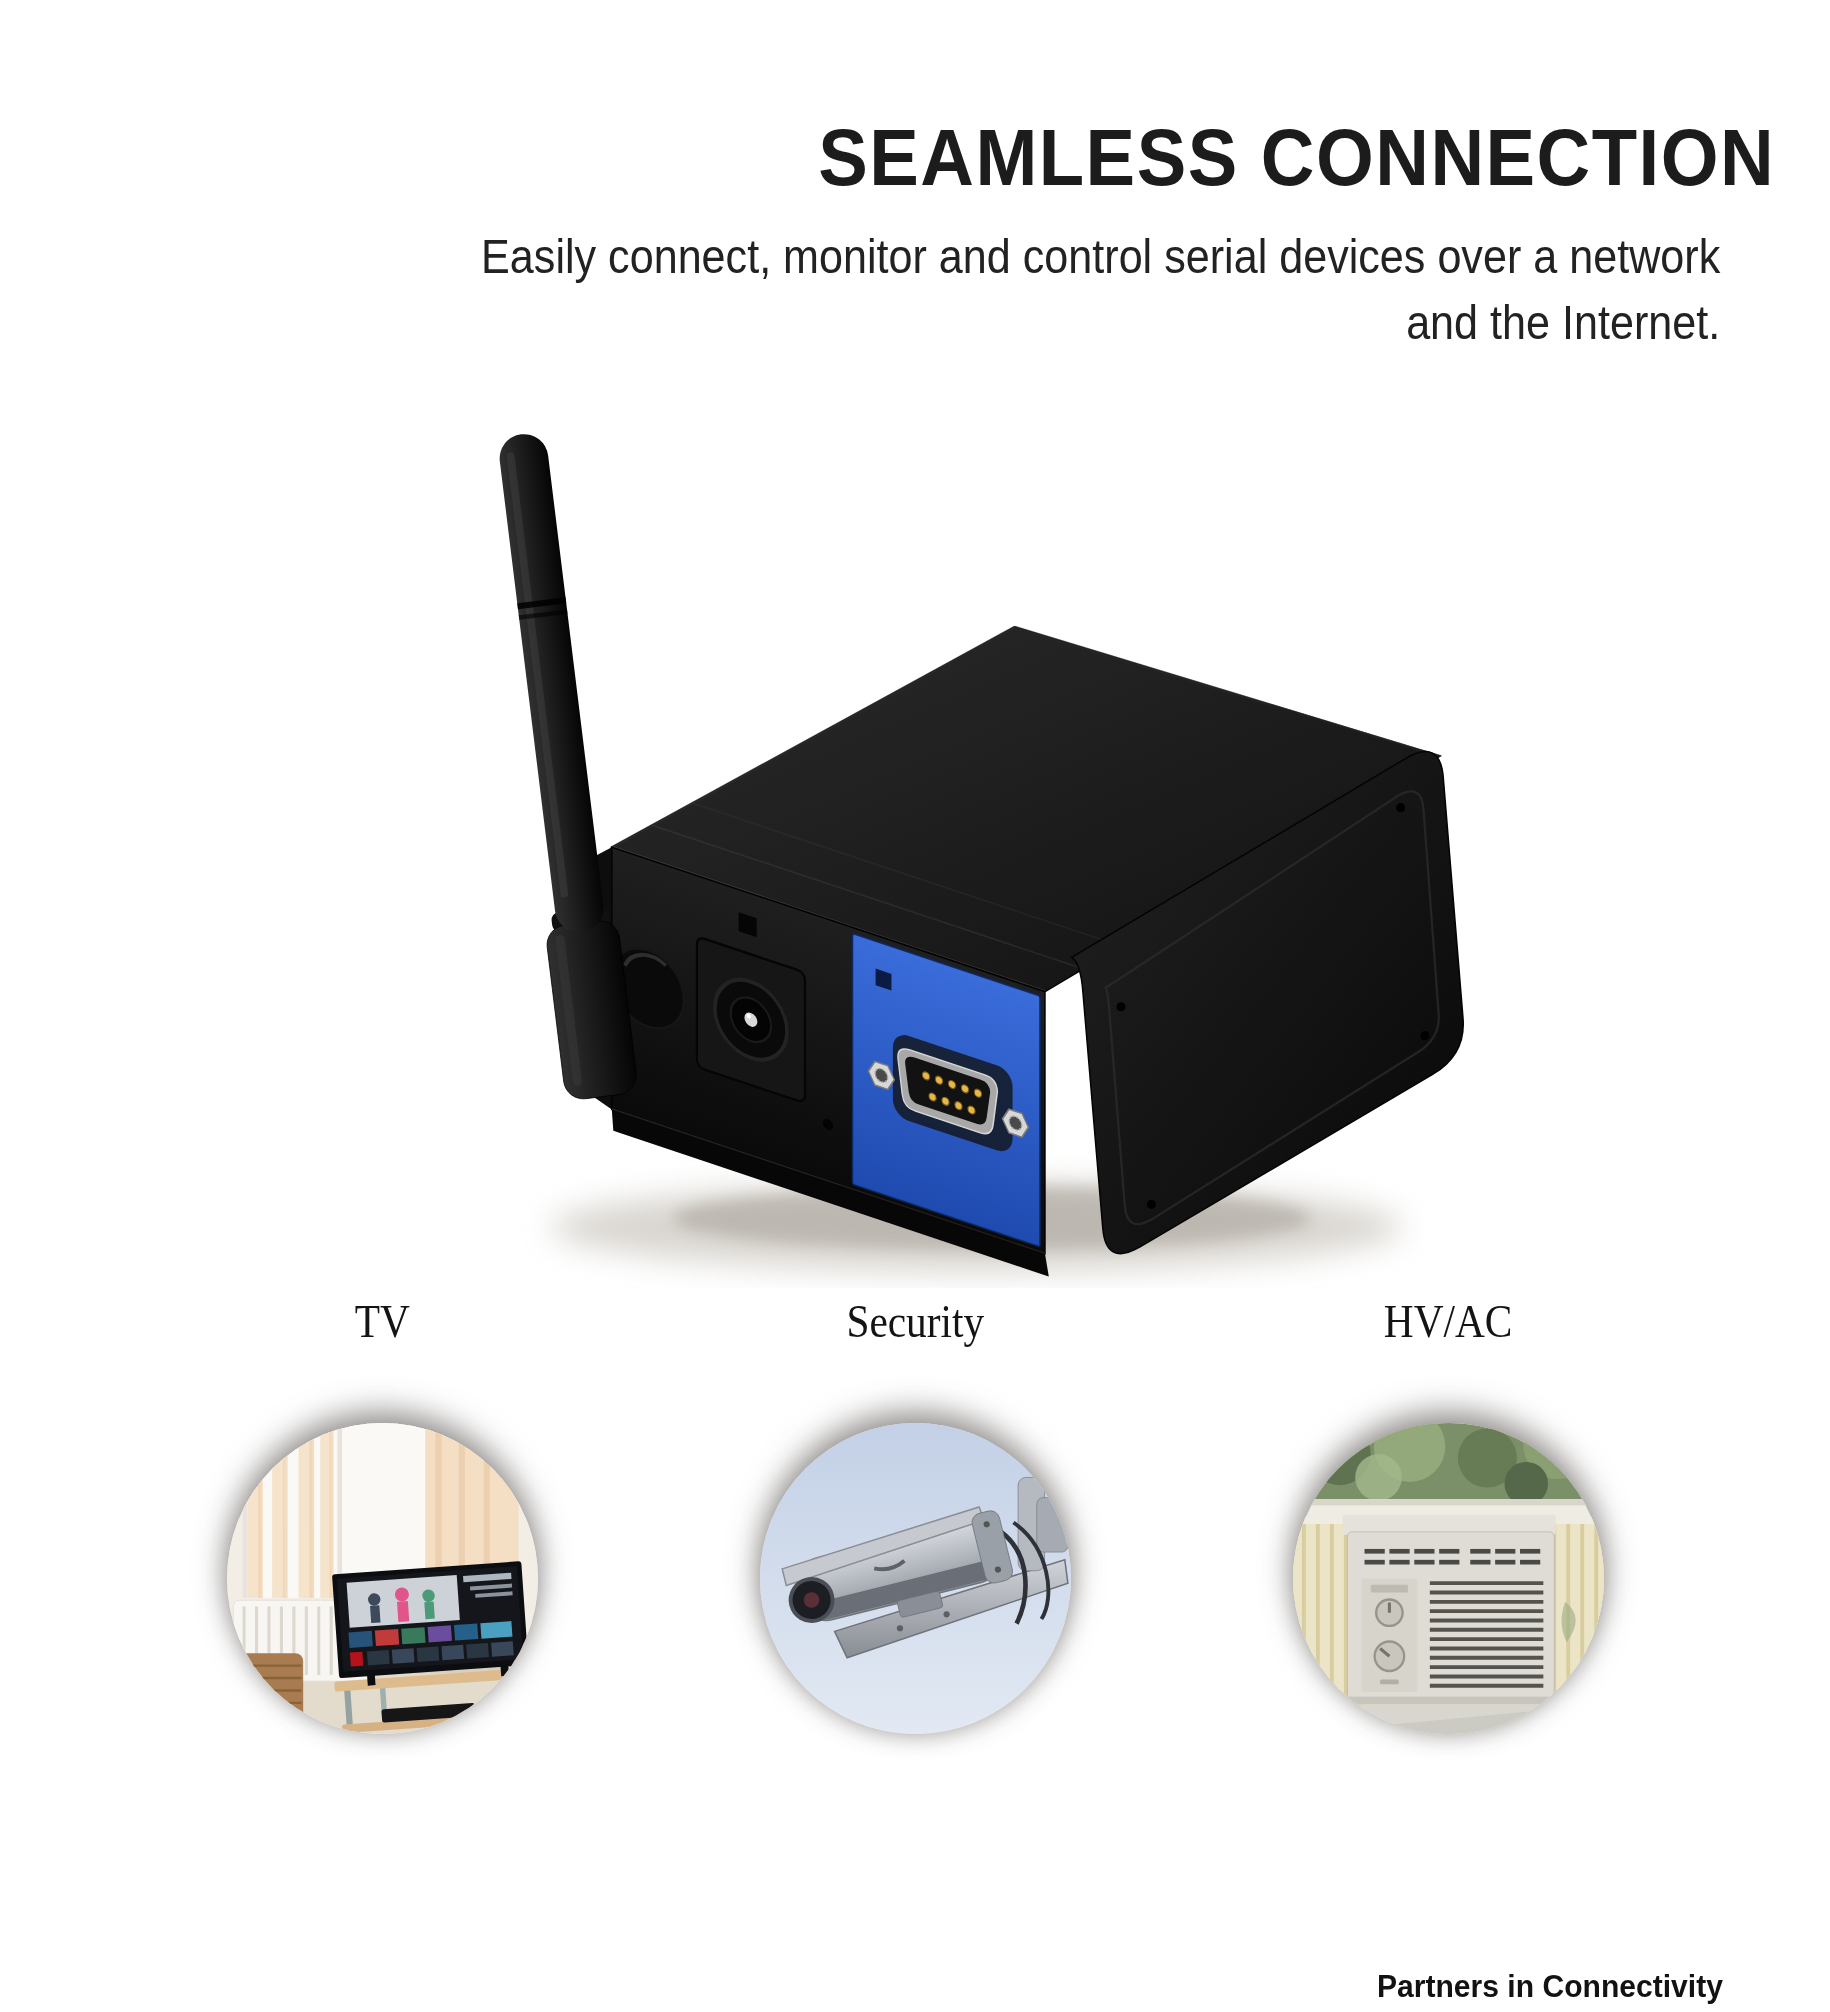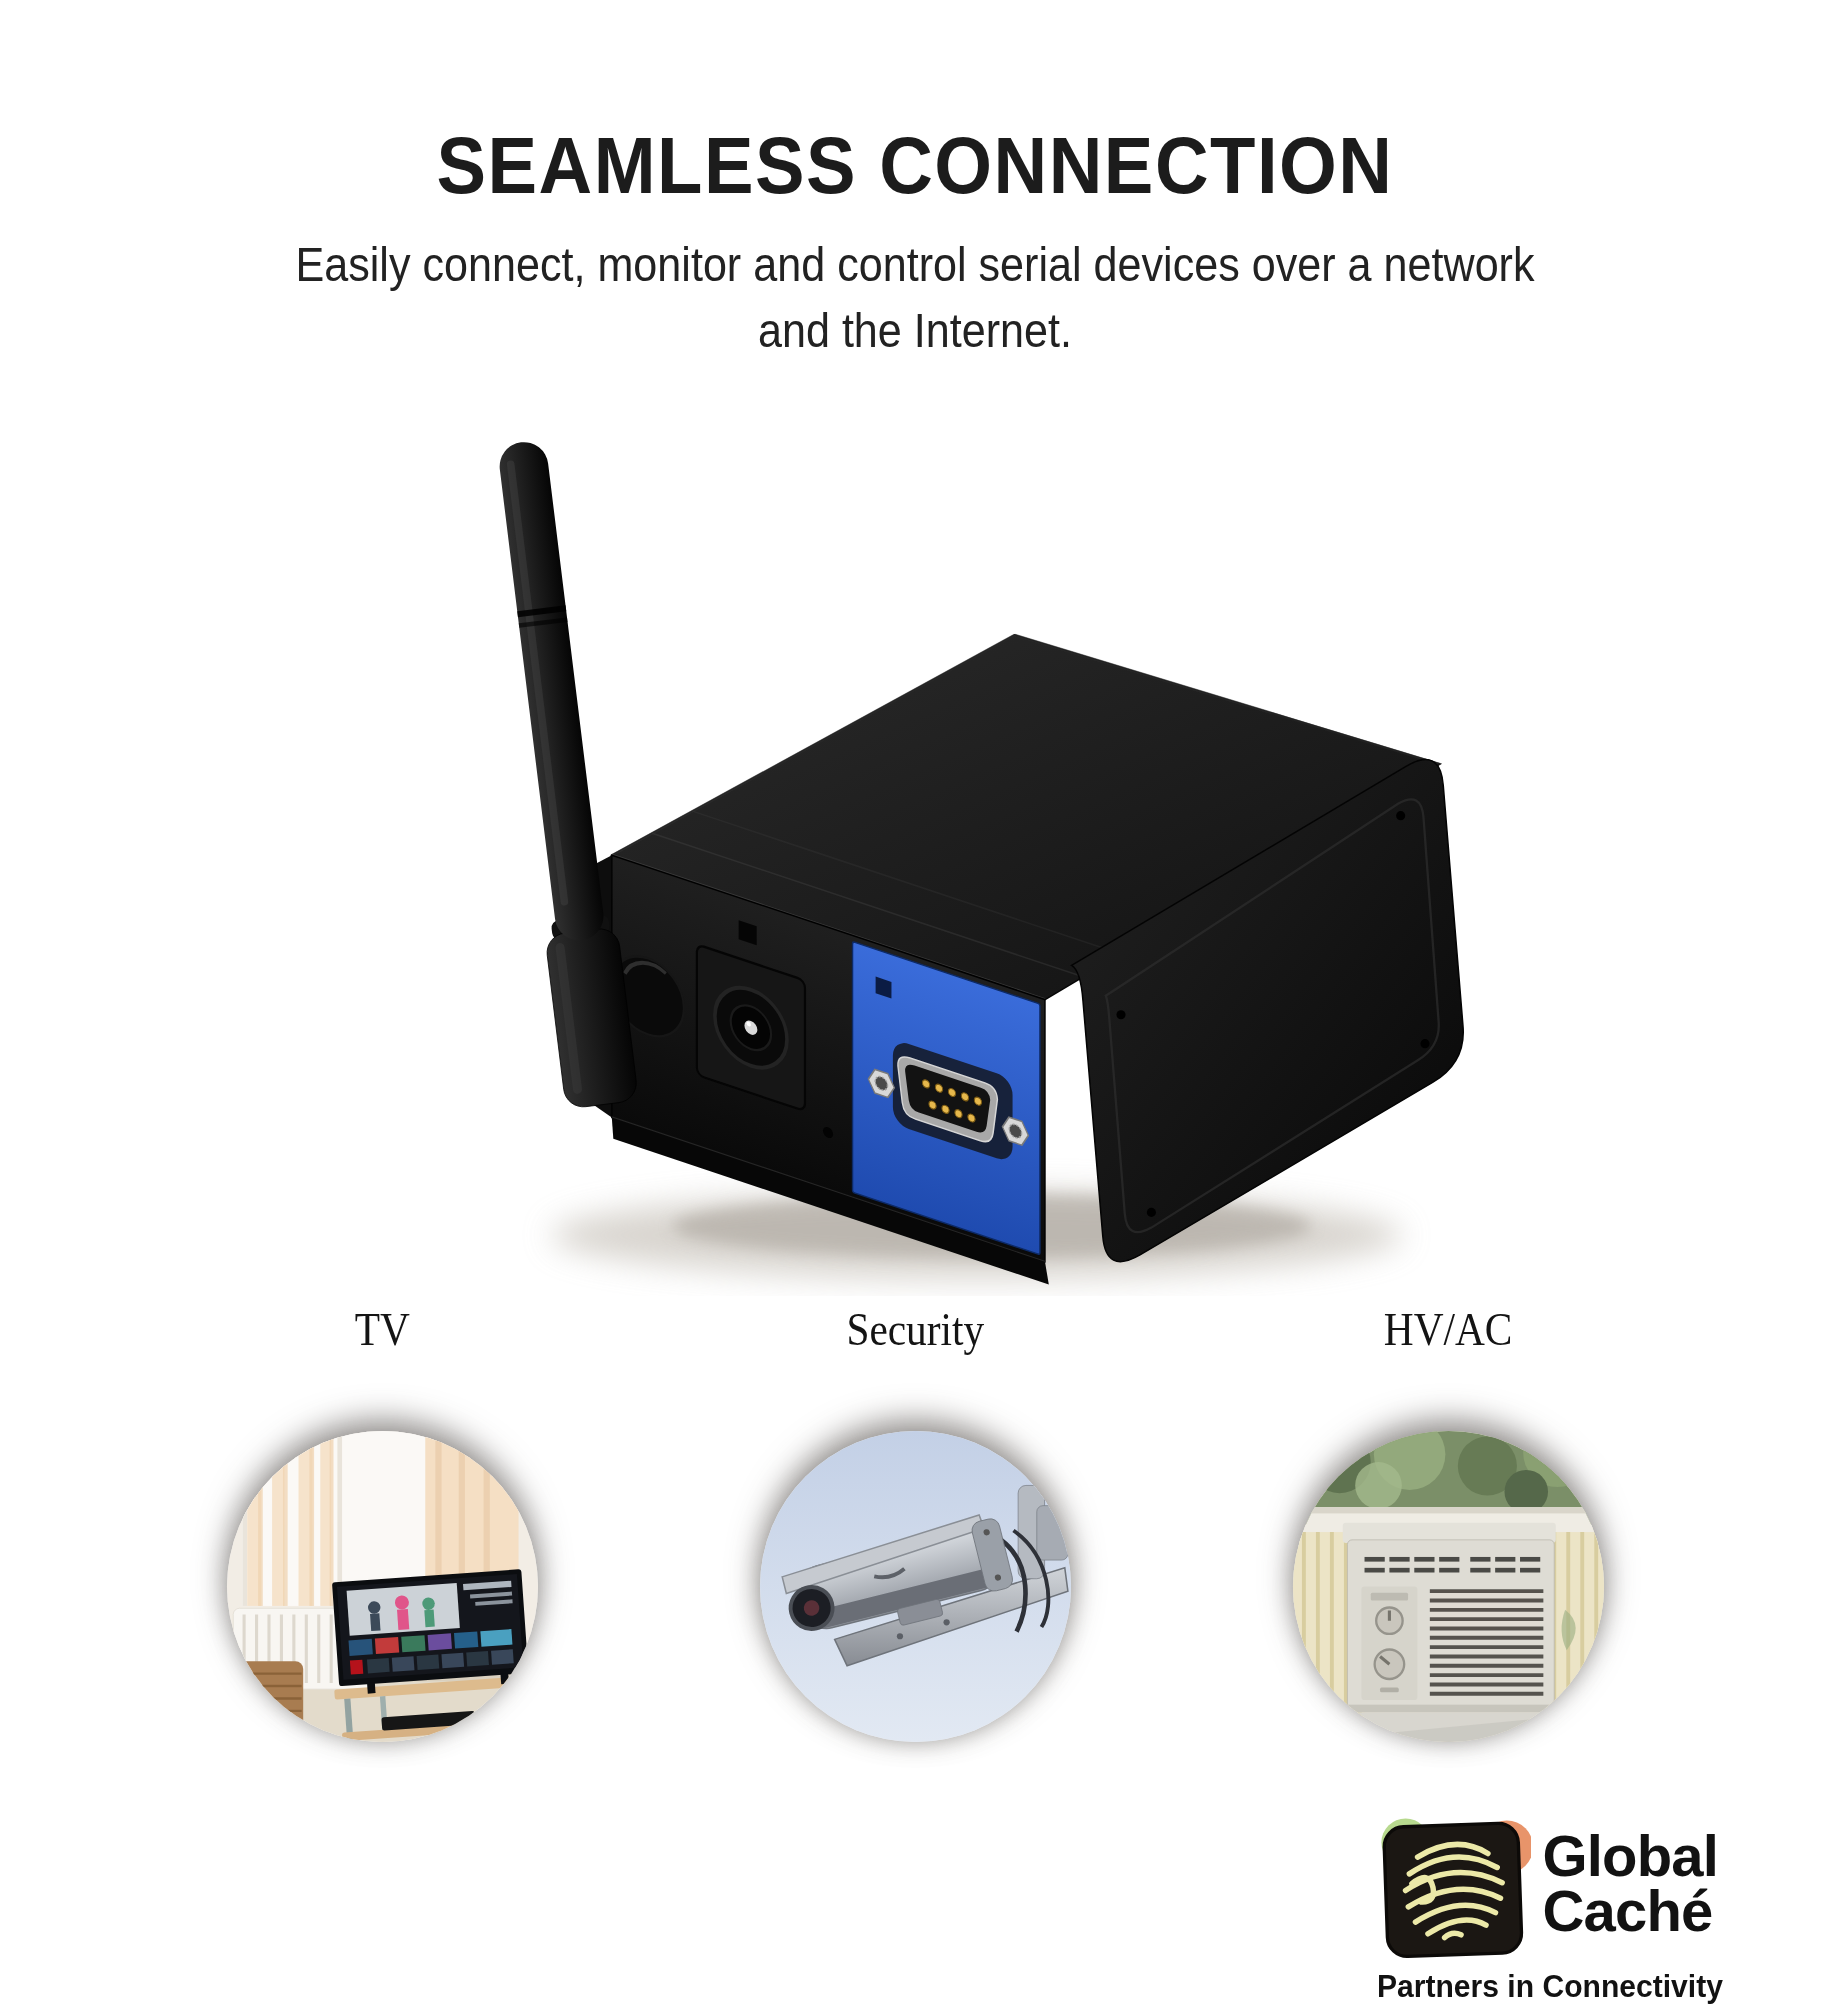--- a/index.html
+++ b/index.html
@@ -1,20 +1,20 @@
 <!DOCTYPE html>
 <html style="font-size:12.6px"><head>
 <meta charset="utf-8">
 <style>
   html,body{margin:0;padding:0;}
   body{
     width:1830px;height:2013px;background:#ffffff;overflow:hidden;
     font-family:"Liberation Sans", sans-serif;color:#1b1b1b;position:relative;
   }
-  .header{padding-top:112px;text-align:center;margin-top:8px;}
+  .header{padding-top:112px;text-align:right;}
   .title{
     margin:0;font-size:79px;font-weight:bold;letter-spacing:1.6px;color:#1c1c1c;
     transform:scaleX(.94);transform-origin:center;white-space:nowrap;
   }
   .subtitle{
     margin:20.4px 0 0 0;font-size:49px;line-height:1.34;color:#222;font-weight:normal;
     transform:scaleX(.88);transform-origin:center;white-space:nowrap;
   }
   .product-figure{margin:20.4px 0 0 0;text-align:center;position:relative;left:15.7px;}
   .product-figure svg{display:block;margin:0 auto;}
@@ -412,40 +412,17 @@
 
           <rect x="0" y="362" width="400" height="38" fill="#d8d6cf"></rect>
           <polygon points="0,400 400,362 400,400" fill="#c3c1ba" opacity=".6"></polygon>
         </svg>
       </div>
     </div>
 
   </section>
 
   <footer class="brand-footer">
-    <div class="logo-row">
-      <svg class="logo-mark" viewBox="0 0 140 140">
-        <circle cx="26" cy="26" r="22" fill="#b7d98e"></circle>
-        <circle cx="118" cy="30" r="24" fill="#e8946a"></circle>
-        <g transform="rotate(-2 70 70)">
-          <rect x="8" y="10" width="122" height="118" rx="18" fill="#1b1713" stroke="#0c0a08" stroke-width="3"></rect>
-          <g fill="none" stroke="#ece9a8" stroke-width="5" stroke-linecap="round">
-            <path d="M 38 38 Q 74 18 102 37"></path>
-            <path d="M 30 53 Q 72 27 110 50"></path>
-            <path d="M 26 68 Q 71 41 114 64"></path>
-            <path d="M 28 83 Q 73 57 112 78"></path>
-            <path d="M 34 97 Q 75 73 107 91"></path>
-            <path d="M 45 108 Q 77 89 98 102"></path>
-            <path d="M 32 62 Q 48 50 51 66 Q 53 80 40 79"></path>
-            <path d="M 60 112 Q 67 106 75 110"></path>
-          </g>
-        </g>
-      </svg>
-      <div class="brand-text">
-        <div>Global</div>
-        <div>Caché</div>
-      </div>
-    </div>
     <div class="tagline">Partners in Connectivity</div>
   </footer>
 
 </main>
 
 
 </body></html>

